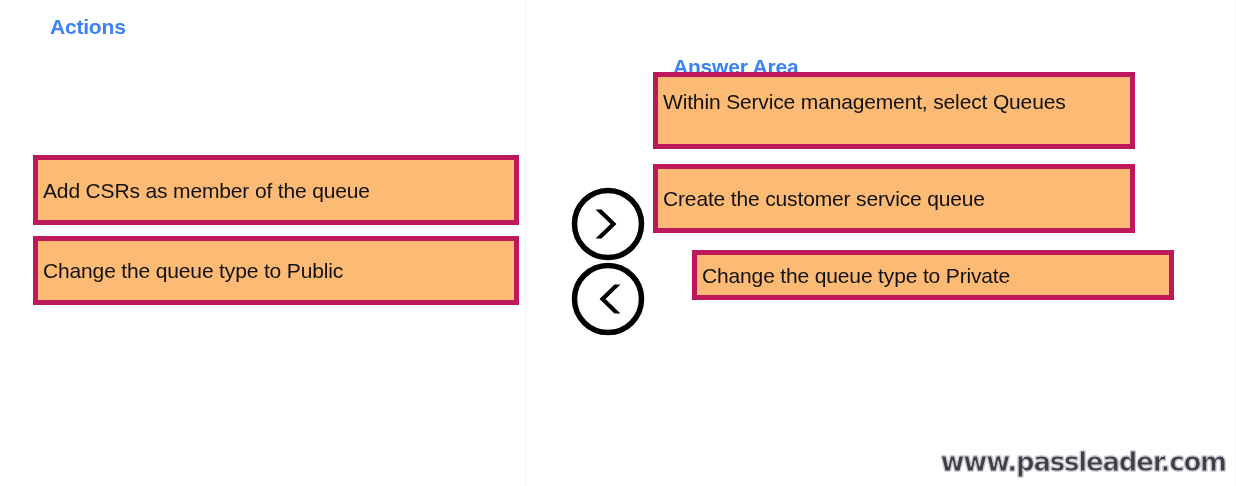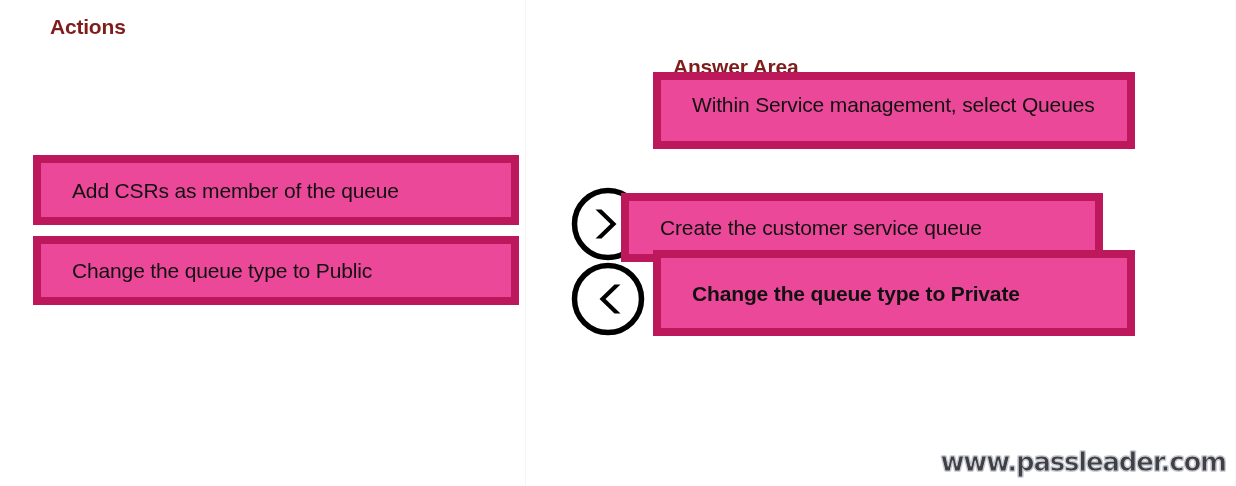--- a/index.html
+++ b/index.html
@@ -31,53 +31,53 @@
   }
   .panel-seam.right-edge {
     left: 1235px;
     background: #f7f8f9;
   }
 
   .col-header {
     position: absolute;
     font-size: 21px;
     font-weight: bold;
-    color: #7f1d1d;
+    color: #3b82f6;
     letter-spacing: -0.2px;
     white-space: nowrap;
   }
   #actions-header { left: 50px;  top: 15px; }
   #answer-header  { left: 673px; top: 15px; margin-top: 40px; }
 
   .opt-box {
     position: absolute;
     box-sizing: border-box;
-    border: 8px solid #be185d;
-    background: #ec4899;
+    border: 5px solid #be185d;
+    background: #fdba74;
     display: flex;
     align-items: center;
-    padding: 0 31px;
+    padding: 0 5px;
   }
   .opt-box.two-line { align-items: flex-start; padding-top: 7px; }
 
   .opt-text {
     font-size: 21px;
     line-height: 35px;
     color: #111111;
     letter-spacing: -0.15px;
   }
 
   
   #action-box-0 { left: 33px; top: 155px; width: 486px; height: 70px; }
   #action-box-1 { left: 33px; top: 236px; width: 486px; height: 69px; }
 
   
   #answer-box-0 { left: 653px; top: 72px;  width: 482px; height: 77px; }
-  #answer-box-1 { left: 621px; top: 164px; width: 482px; height: 69px; margin-top: 29px; }
-  #answer-box-2 { left: 653px; top: 250px; width: 482px; height: 86px; font-weight: bold; }
+  #answer-box-1 { left: 653px; top: 164px; width: 482px; height: 69px; }
+  #answer-box-2 { left: 692px; top: 250px; width: 482px; height: 50px; }
 
   .arrow-btn {
     position: absolute;
     width: 76px;
     height: 76px;
     border: none;
     background: transparent;
     padding: 0;
     cursor: pointer;
     line-height: 0;

